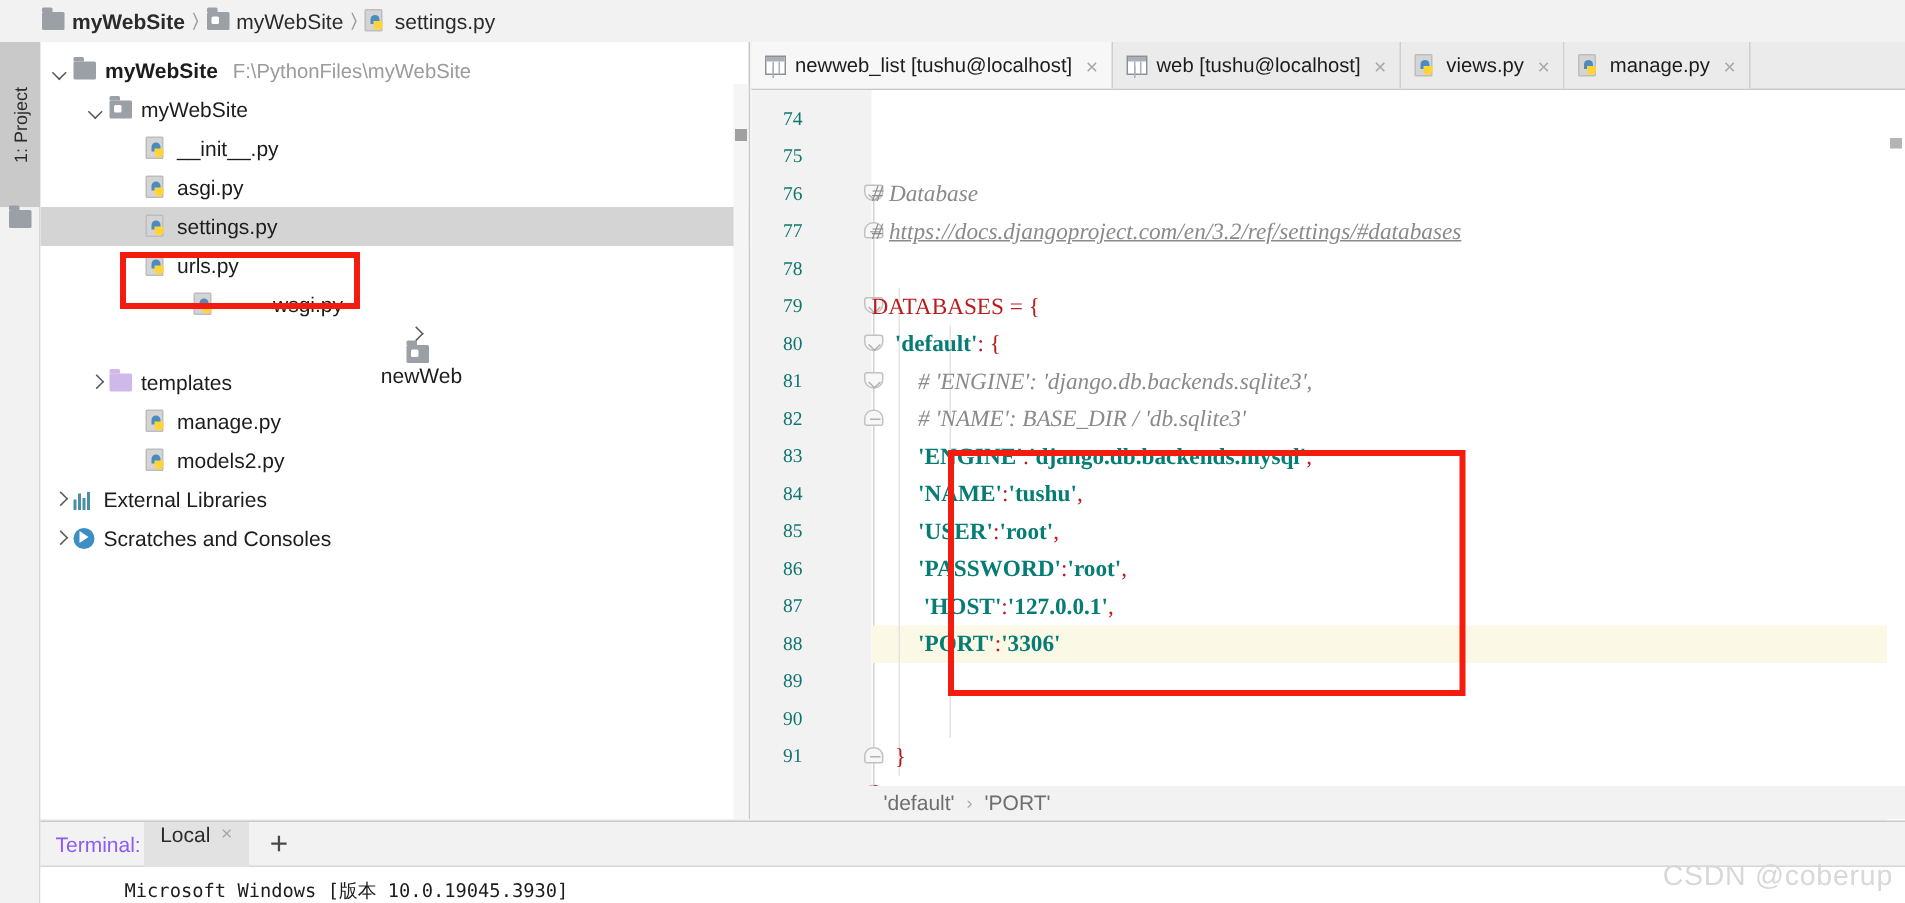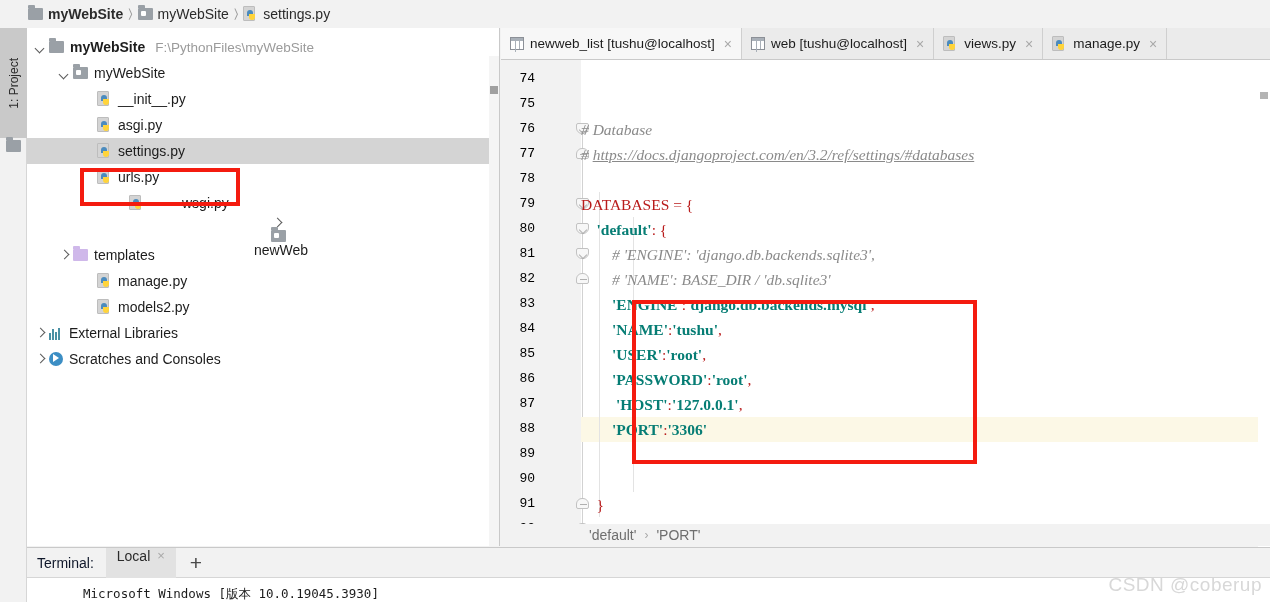--- a/index.html
+++ b/index.html
@@ -216,21 +216,21 @@
   .tab.active { background: #f7f7f7; }
   .tab-close { color: #a8a8a8; font-size: 14px; margin-left: 3px; }
 
   .codearea { position: relative; height: 486px; background: #ffffff; }
   .gutter {
     position: absolute; left: 0; top: 0; width: 80px; height: 486px;
     background: #f2f2f2; border-right: none;
   }
   .gutter-line {
     position: absolute; right: 46px; width: 34px; text-align: right;
-    font-family: Liberation Mono, monospace; font-size: 13px; color: #000000;
+    font-family: Liberation Serif, serif; font-size: 13px; color: #0f766e;
   }
   .fold-col { position: absolute; left: 72px; top: 0; width: 20px; height: 486px; }
   .fold-line {
     position: absolute; left: 9px; width: 1px; background: #d2d2d2;
   }
   .fold-marker {
     position: absolute; width: 13px; height: 11px; left: 3px;
     border: 1px solid #c2c2c2; background: #f7f7f7;
   }
   .fold-marker.open { border-radius: 2px 2px 6px 6px; }
@@ -293,21 +293,21 @@
 
   
   .terminal {
     position: absolute; left: 27px; top: 547px; width: 1243px; height: 55px;
     background: #f2f2f2; border-top: 1px solid #c9c9c9;
   }
   .term-tabs {
     height: 30px; display: flex; align-items: center; padding-left: 10px; gap: 0;
     border-bottom: 1px solid #d6d6d6;
   }
-  .term-label { font-size: 14px; color: #0f172a; margin-right: 12px; text-align: center; }
+  .term-label { font-size: 14px; color: #8b5cf6; margin-right: 2px; text-align: center; }
   .term-tab {
     display:flex; gap:7px; background:#e2e2e2;
     height: 30px; padding: 0 11px; font-size: 14px; color:#2b2b2b;
   }
   .term-tab .x { color:#a8a8a8; font-size: 13px; }
   .term-plus {
     font-size: 21px; color:#4a4a4a; margin-left: 14px; line-height: 1; font-weight: 300;
   }
   .term-body {
     height: 24px; background: #ffffff; padding-left: 12px;

